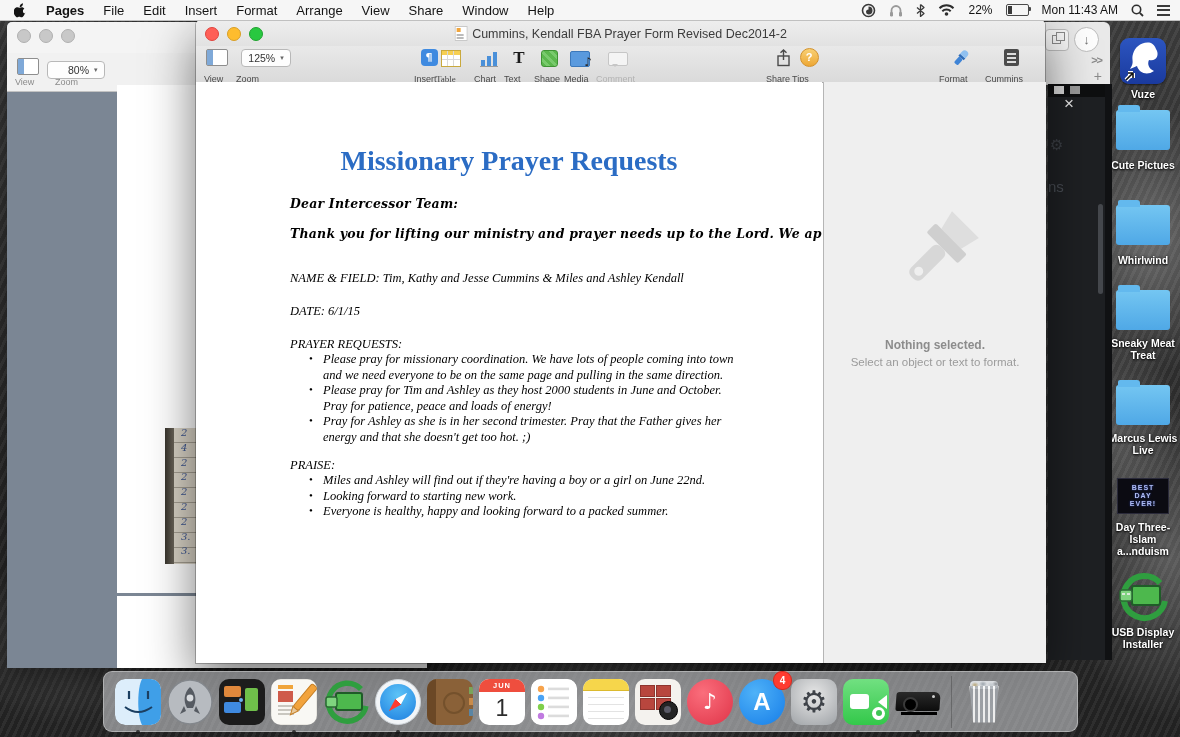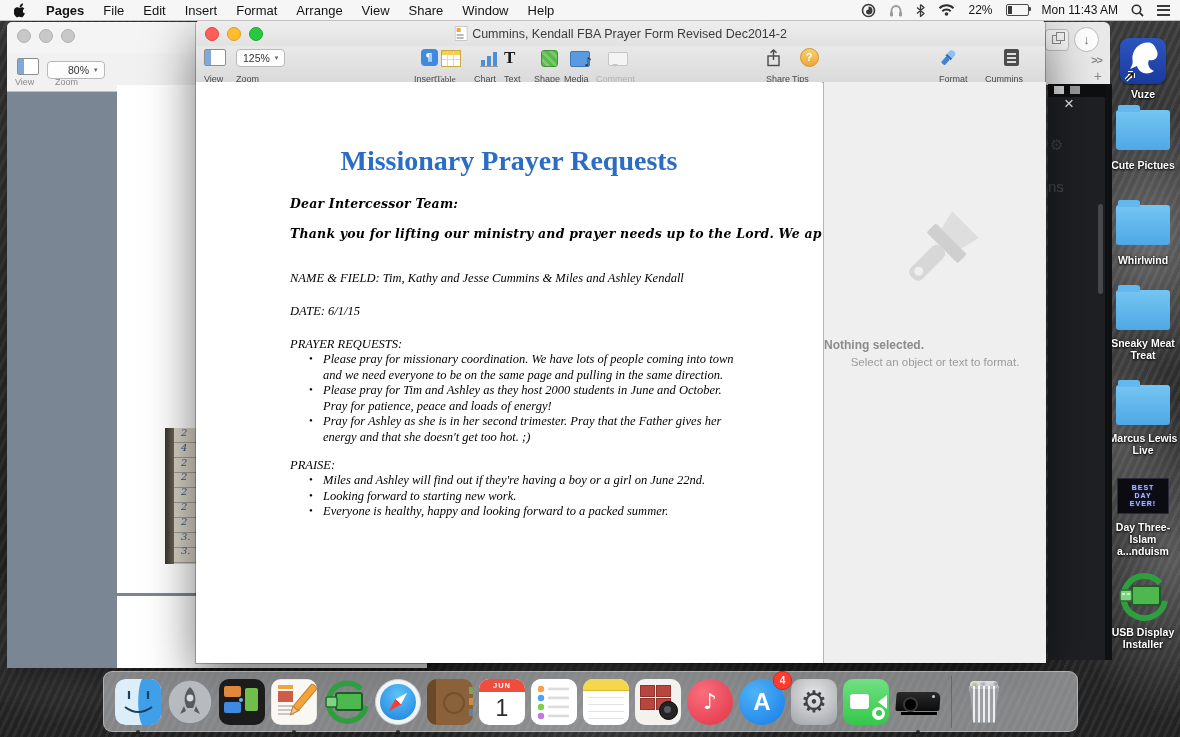--- a/index.html
+++ b/index.html
@@ -101,21 +101,21 @@
   .fwin .title{position:absolute;left:50%;top:6px;transform:translateX(-50%);
      font-size:12.5px;color:#3c3c3c;white-space:nowrap;display:flex;align-items:center;gap:5px;}
   .proxy{width:11px;height:13px;background:#fff;border:1px solid #c9c9c9;position:relative;}
   .proxy::before{content:"";position:absolute;left:1px;top:1px;width:4px;height:4px;background:#f0a53c;}
   .proxy::after{content:"";position:absolute;left:1px;top:7px;width:7px;height:1.5px;background:#bbb;box-shadow:0 3px 0 #bbb;}
   .fwin .tools{position:absolute;left:0;right:0;top:26px;height:36px;
      background:linear-gradient(#e9e9e9,#dadada);border-bottom:1px solid #ababab;}
   .tbtn{position:absolute;top:3px;text-align:center;}
   .tbtn .cap{font-size:9px;color:#4a4a4a;margin-top:1px;}
   .tbtn .cap.dim{color:#b3b3b3;}
-  .tbtn .ic{height:17px;display:flex;align-items:center;}
+  .tbtn .ic{height:17px;display:flex;align-items:center;justify-content:center;}
   .ic-insert{width:17px;height:17px;margin:0 auto;background:#3f8ae0;border-radius:4px;
      color:#fff;font:bold 11px/17px "DejaVu Sans",sans-serif;}
   .ic-table{width:18px;height:15px;margin:1px auto 0;border:1px solid #c9a93e;background:
      linear-gradient(#f6cf52 0 4px,#fff 4px);position:relative;}
   .ic-table::before{content:"";position:absolute;inset:0;
      background:linear-gradient(90deg,transparent 0 5px,#d9d9d9 5px 6px,transparent 6px 11px,#d9d9d9 11px 12px,transparent 12px),
      linear-gradient(transparent 0 8px,#d9d9d9 8px 9px,transparent 9px);}
   .ic-chart{width:18px;height:16px;margin:1px auto 0;position:relative;border-bottom:1.5px solid #9a9a9a;}
   .ic-chart i{position:absolute;bottom:0;width:4px;background:#4a90d9;}
   .ic-text{font:bold 17px/18px "Liberation Serif",serif;color:#1a1a1a;}
@@ -143,21 +143,21 @@
   .headf{margin-top:17px;}
   .headf2{margin-top:12px;}
   .doc ul{list-style:none;margin:0 0 0 127px;padding:0;width:414px;
      font:italic 12.5px/15.5px "Liberation Serif",serif;}
   .doc li{position:relative;padding-left:0;}
   .doc li::before{content:"\2022";position:absolute;left:-14px;top:-1px;font-size:11px;font-style:normal;}
   
   .sidebar{position:absolute;left:627px;top:62px;width:222px;height:581px;background:#efefef;
      border-left:1px solid #b5b5b5;}
   .sidebar .brush{margin:118px auto 0;width:110px;height:110px;display:block;}
-  .sb-t1{margin-top:28px;text-align:left;font-size:12px;font-weight:bold;color:#8c8c8c;}
+  .sb-t1{margin-top:28px;text-align:center;font-size:12px;font-weight:bold;color:#8c8c8c;}
   .sb-t2{margin-top:4px;text-align:center;font-size:11.5px;color:#9b9b9b;}
   
   .dock{position:absolute;left:103px;top:671px;width:975px;height:61px;z-index:40;
      background:rgba(215,217,220,.55);border:1px solid rgba(255,255,255,.35);border-radius:9px;
      display:flex;align-items:center;padding:0 8px;box-sizing:border-box;}
   .dk{width:52px;height:52px;position:relative;display:flex;align-items:center;justify-content:center;flex:0 0 auto;}
   .dk .dot{position:absolute;bottom:-6px;left:50%;transform:translateX(-50%);width:4px;height:4px;
      border-radius:50%;background:rgba(25,25,25,.8);}
   .tile{width:46px;height:46px;border-radius:10px;position:relative;overflow:hidden;}
   .circ{width:46px;height:46px;border-radius:50%;position:relative;}

